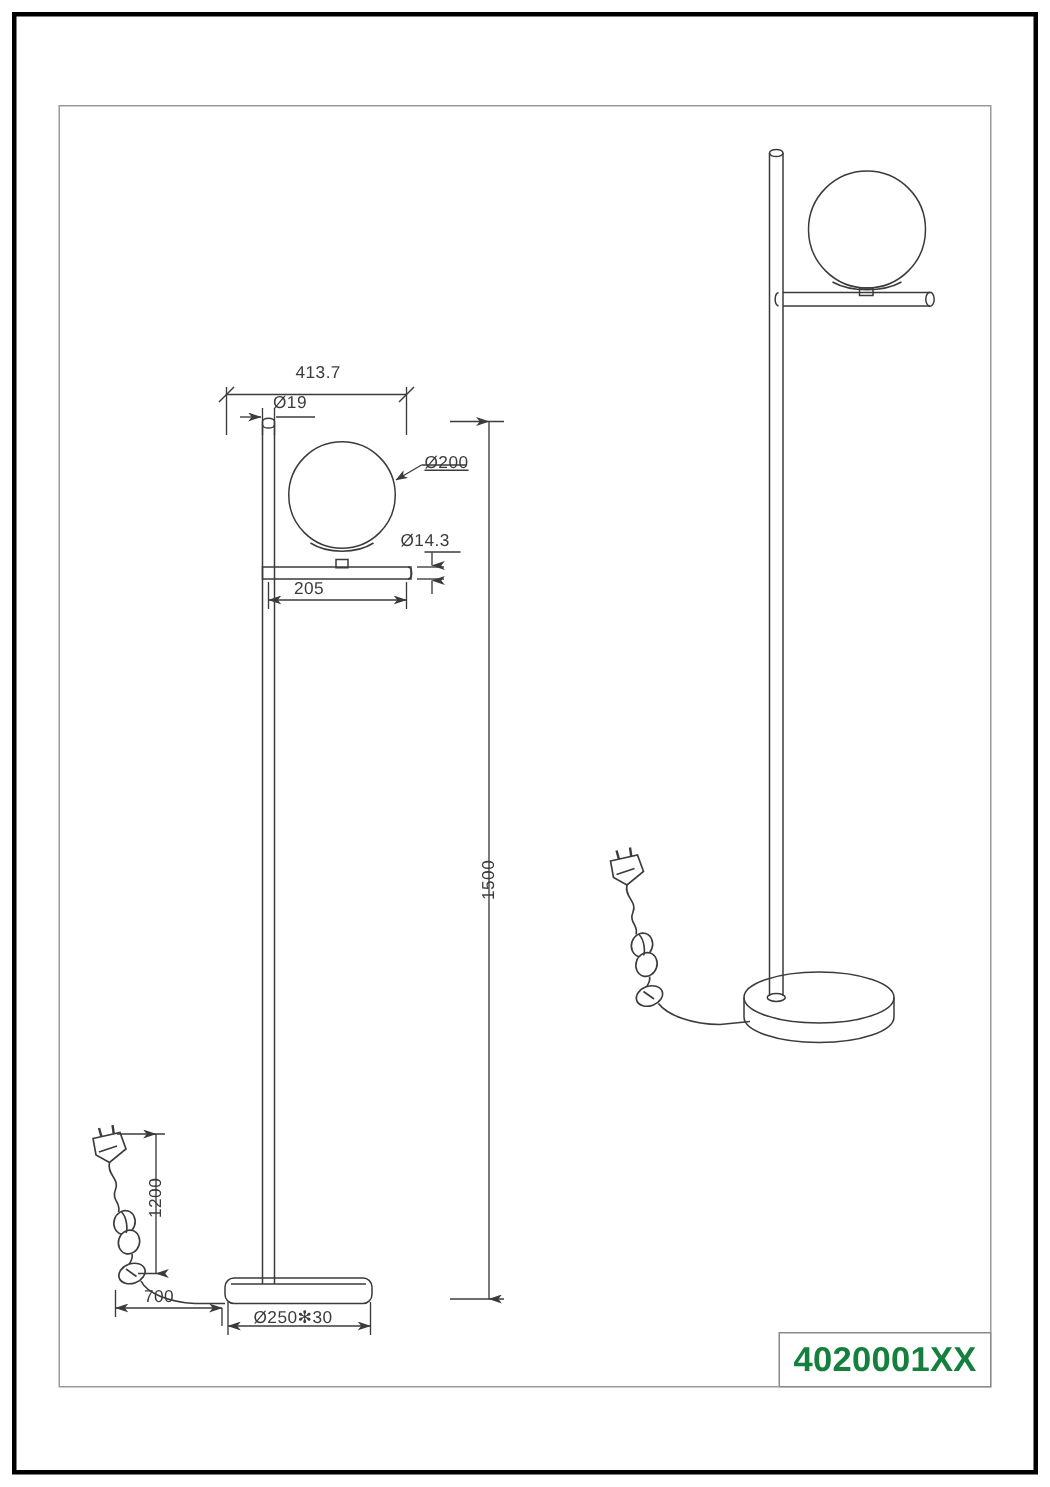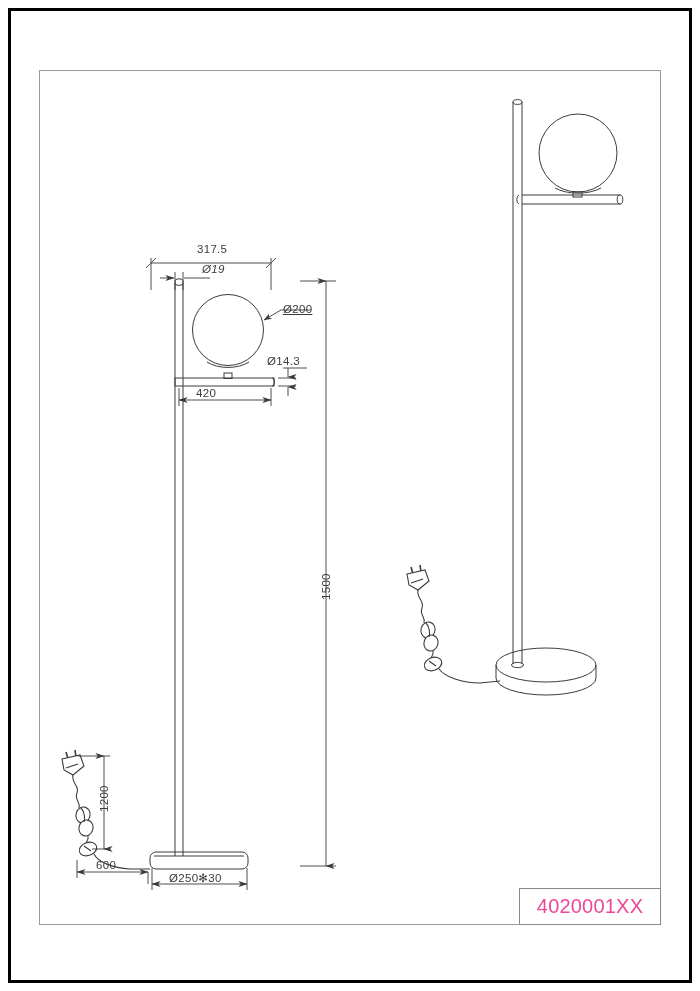--- a/index.html
+++ b/index.html
@@ -48,23 +48,23 @@
     height: 37px;
     border: 1.5px solid #8a8a8a;
     box-sizing: border-box;
     background: #ffffff;
     display: flex;
     align-items: center;
     justify-content: center;
   }
   #title-block-text {
     font-family: "Liberation Sans", sans-serif;
-    font-size: 20px;
-    font-weight: normal;
-    color: #ec4899;
+    font-size: 23px;
+    font-weight: bold;
+    color: #15803d;
     letter-spacing: 0.2px;
   }
   .dim-text {
     position: absolute;
     font-family: "Liberation Sans", sans-serif;
     font-size: 11.5px;
     color: #3b3b3b;
     white-space: nowrap;
     letter-spacing: 0.3px;
   }
@@ -247,35 +247,35 @@
           <path d="M433,651 C434,655 431,657 430,660"></path>
           <ellipse cx="433" cy="664" rx="9" ry="6.5" transform="rotate(-20 433 664)" fill="#ffffff"></ellipse>
           <path d="M429,661 L436,666"></path>
           <path d="M439,669 C445,677 462,683 480,683 L500,681"></path>
         </g>
       </g>
 
     </g>
   </svg>
 
-  <div class="dim-text" style="left:197px; top:243px;">317.5</div>
-
-  <div class="dim-text" style="left:202px; top:263px;font-style:italic;">Ø19</div>
+  <div class="dim-text" style="left:197px; top:243px;">413.7</div>
+
+  <div class="dim-text" style="left:182px; top:263px;">Ø19</div>
 
   <div class="dim-text" style="left:283px; top:303px;text-decoration:underline;">Ø200</div>
 
   <div class="dim-text" style="left:267px; top:355px;">Ø14.3</div>
 
-  <div class="dim-text" style="left:196px; top:387px;">420</div>
+  <div class="dim-text" style="left:196px; top:387px;">205</div>
 
   <div class="dim-text vert" style="left:320px; top:600px;">1500</div>
 
   <div class="dim-text vert" style="left:98px; top:812px;">1200</div>
 
-  <div class="dim-text" style="left:96px; top:859px;">600</div>
+  <div class="dim-text" style="left:96px; top:859px;">700</div>
 
   <div class="dim-text" style="left:169px; top:871px;">Ø250✻30</div>
 
   <div id="title-block">
     <span id="title-block-text">4020001XX</span>
   </div>
 
 </div>
 
 </body></html>

